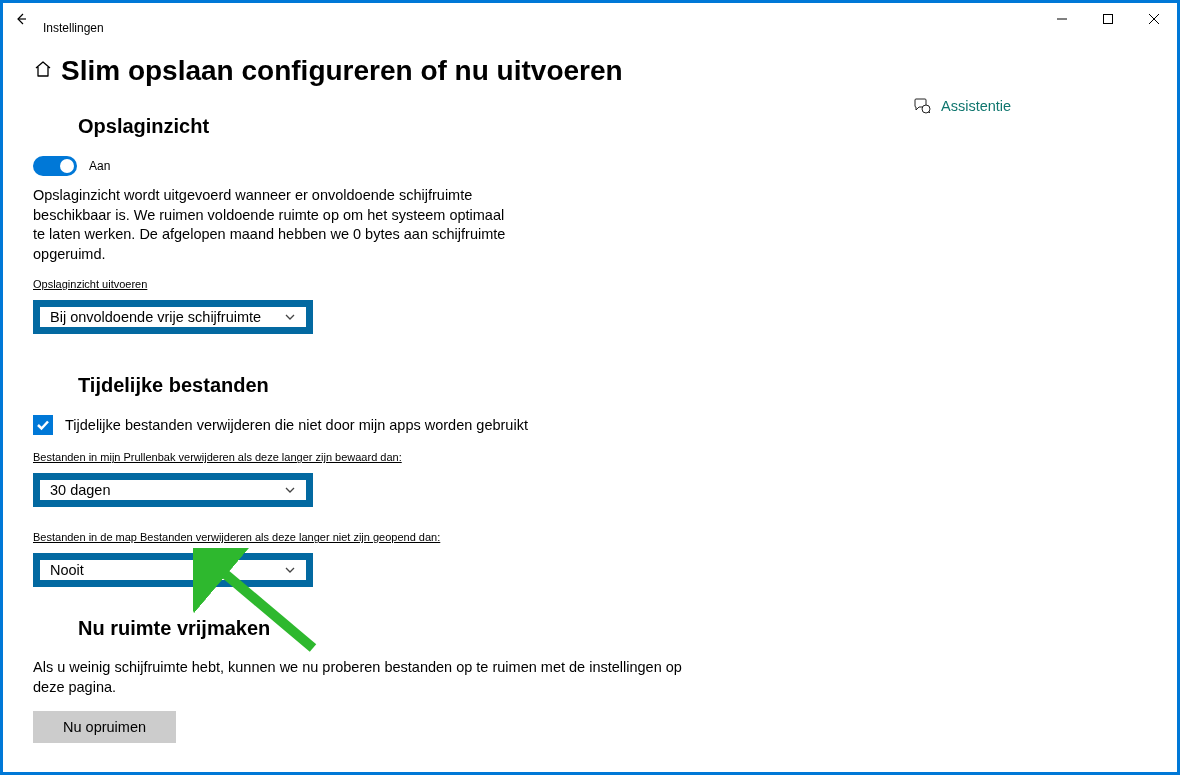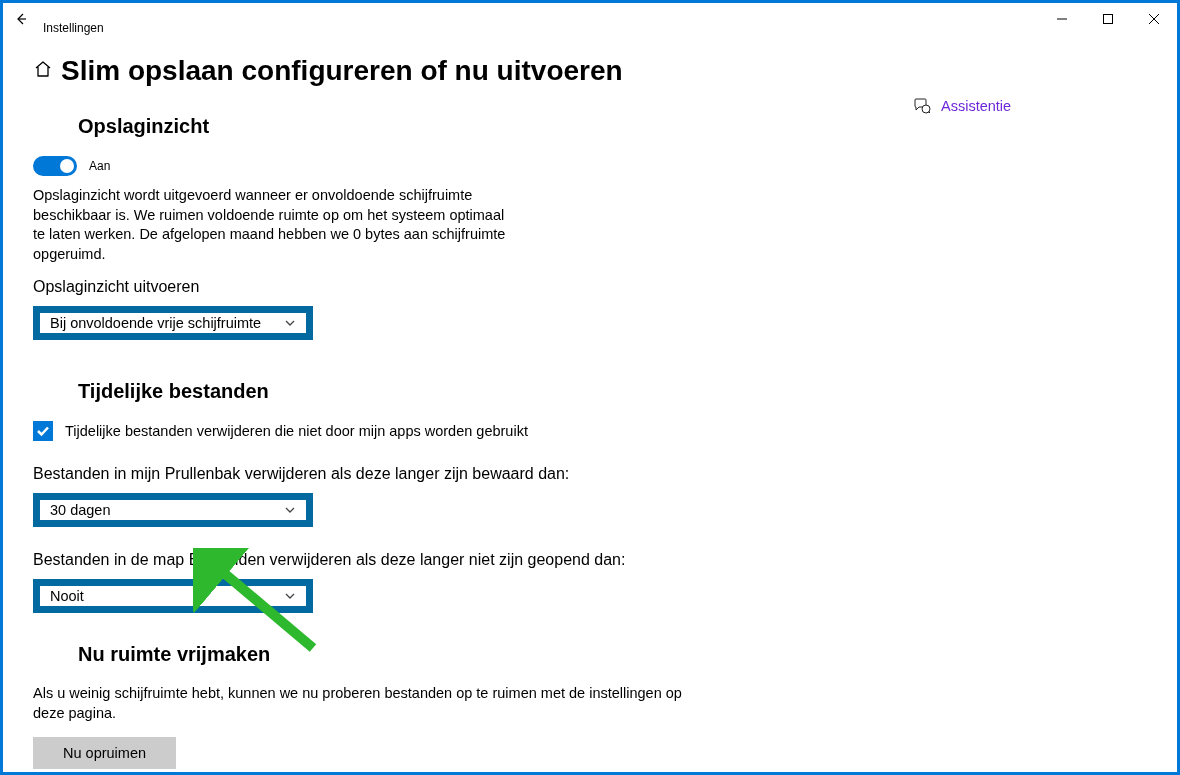--- a/index.html
+++ b/index.html
@@ -98,58 +98,59 @@
     border-radius: 50%;
     background: #fff;
   }
   .desc {
     font-size: 14.5px;
     line-height: 1.35;
     max-width: 480px;
     margin-bottom: 14px;
   }
   .label-small {
-    font-size: 16px;
+    font-size: 11px;
     margin-bottom: 10px;
+    text-decoration: underline;
   }
   .dropdown {
     border: 7px solid #0369a1;
     height: 34px;
     width: 280px;
     display: flex;
     align-items: center;
     justify-content: space-between;
     padding: 0 10px;
     font-size: 14.5px;
     margin-bottom: 24px;
   }
   .checkbox-row {
     display: flex;
     align-items: center;
     gap: 12px;
-    margin-bottom: 24px;
+    margin-bottom: 16px;
   }
   .checkbox {
     width: 20px;
     height: 20px;
     background: #0078d7;
     display: flex;
     align-items: center;
     justify-content: center;
   }
   .checkbox svg {
     stroke: #fff;
     stroke-width: 2.5;
     fill: none;
   }
   .assist-link {
     display: flex;
     align-items: center;
     gap: 10px;
-    color: #6d28d9;
+    color: #0f766e;
     font-size: 14.5px;
   }
   .button {
     background: #ccc;
     padding: 8px 30px;
     font-size: 14.5px;
     display: inline-block;
   }
   .arrow-annotation {
     position: absolute;

